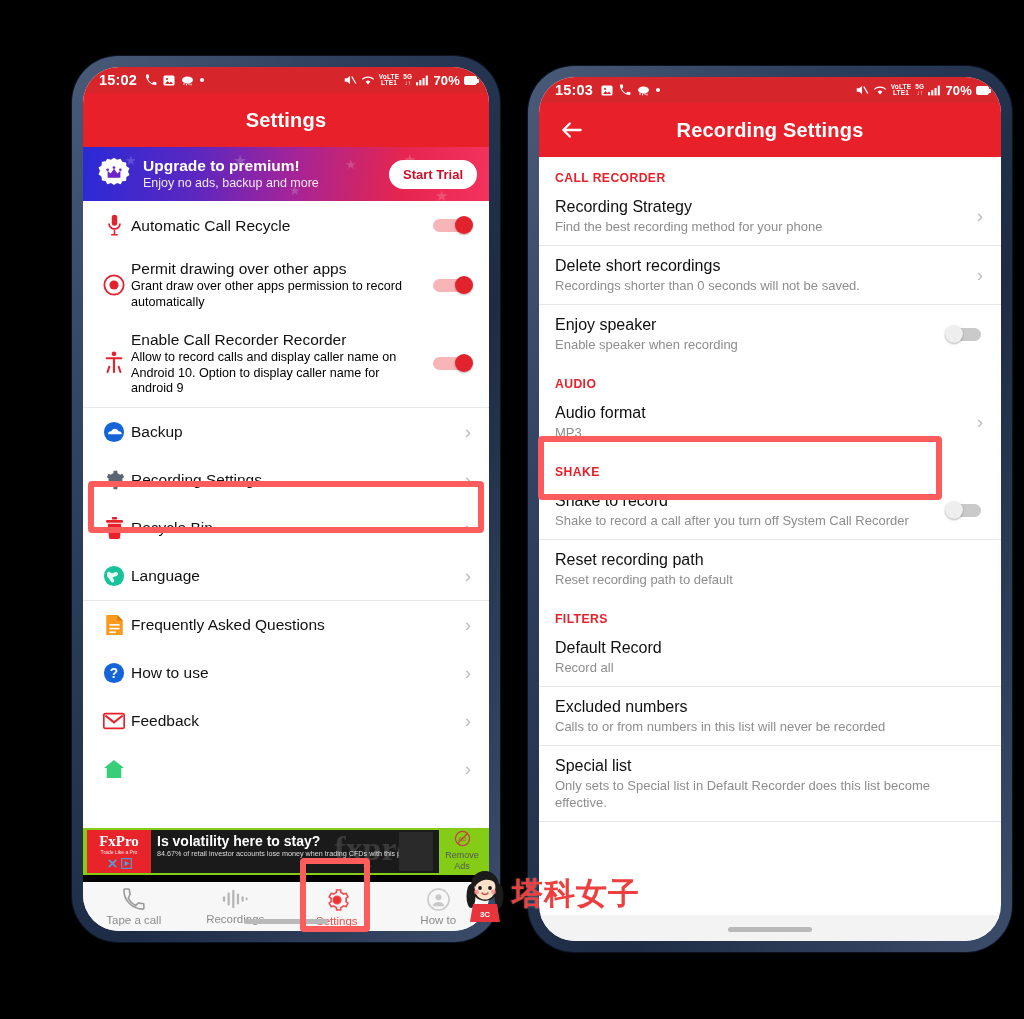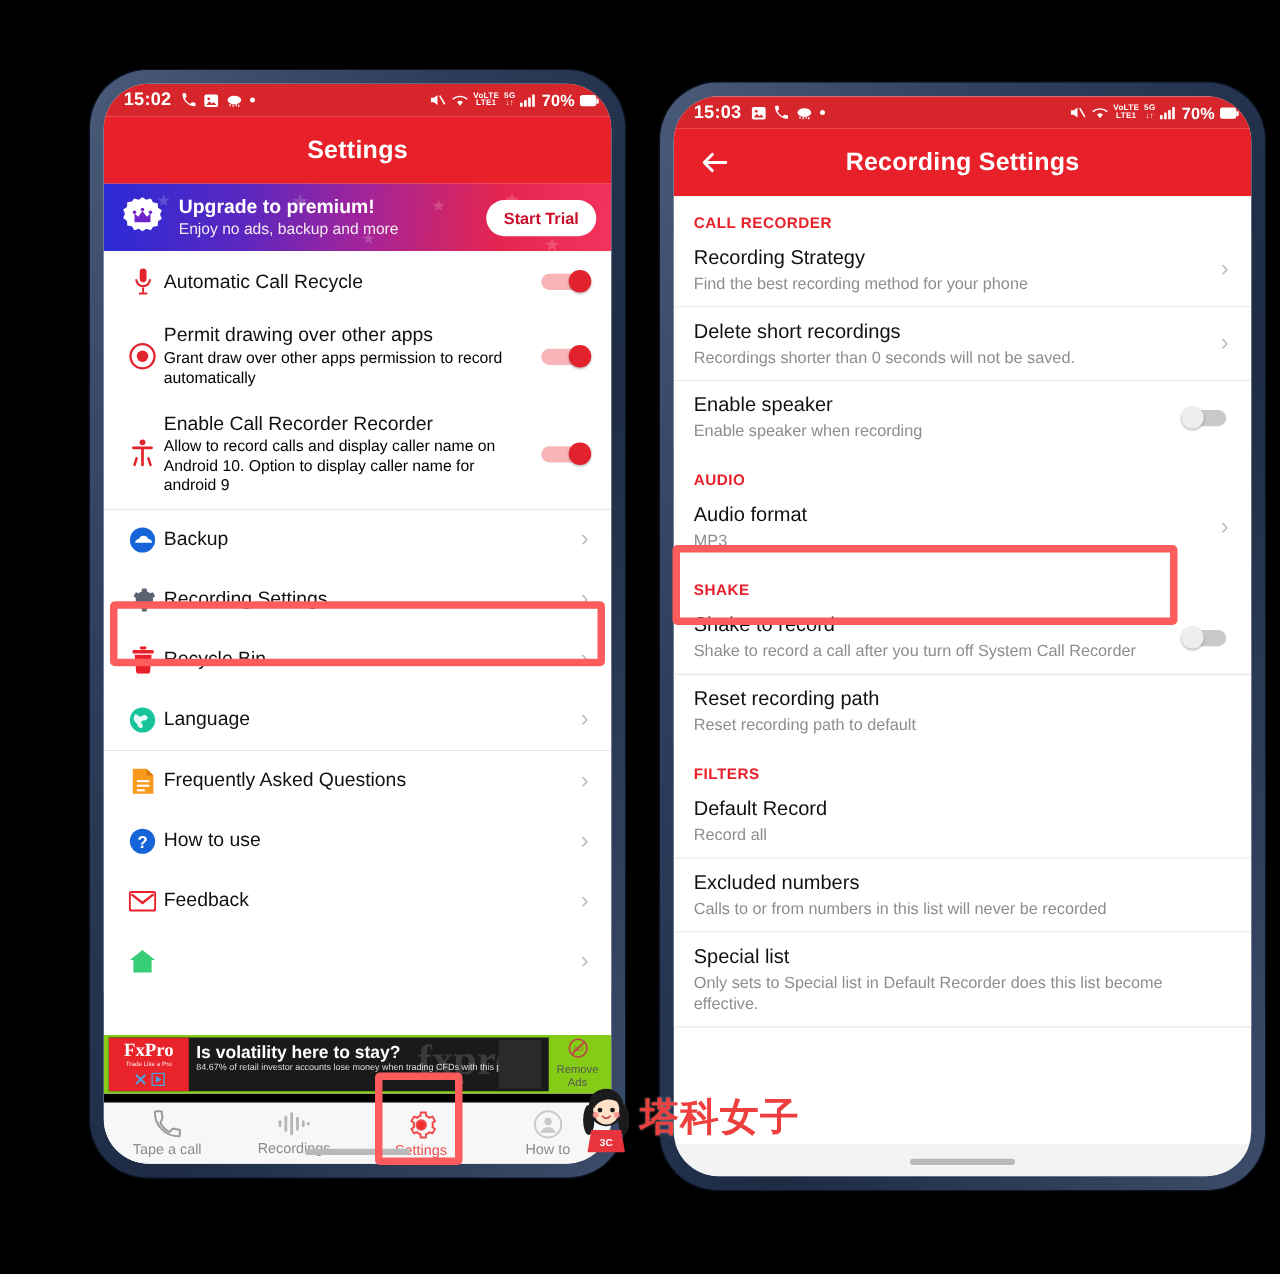--- a/index.html
+++ b/index.html
@@ -612,21 +612,21 @@
           <div class="rtext">
             <div class="rtitle">Delete short recordings</div>
             <div class="rsub">Recordings shorter than 0 seconds will not be saved.</div>
           </div>
           <div class="send chev">›</div>
         </div>
         <div class="divider"></div>
 
         <div class="rrow">
           <div class="rtext">
-            <div class="rtitle">Enable speaker</div>
+            <div class="rtitle">Enjoy speaker</div>
             <div class="rsub">Enable speaker when recording</div>
           </div>
           <div class="send">
             <div class="toggle off">
                 <div class="track"></div>
                 <div class="knob"></div>
               </div>
           </div>
         </div>
 

